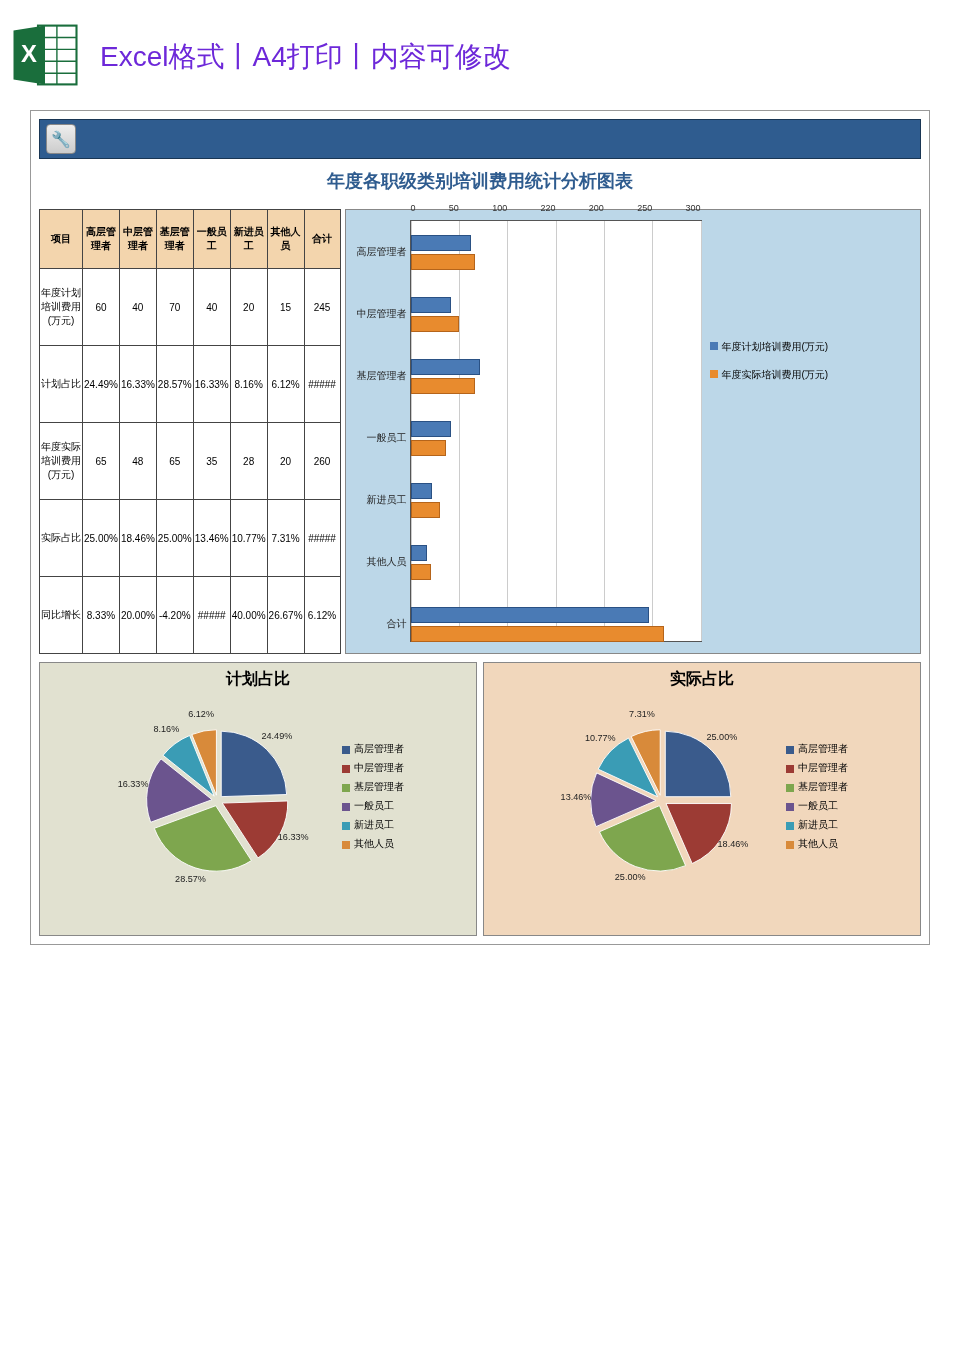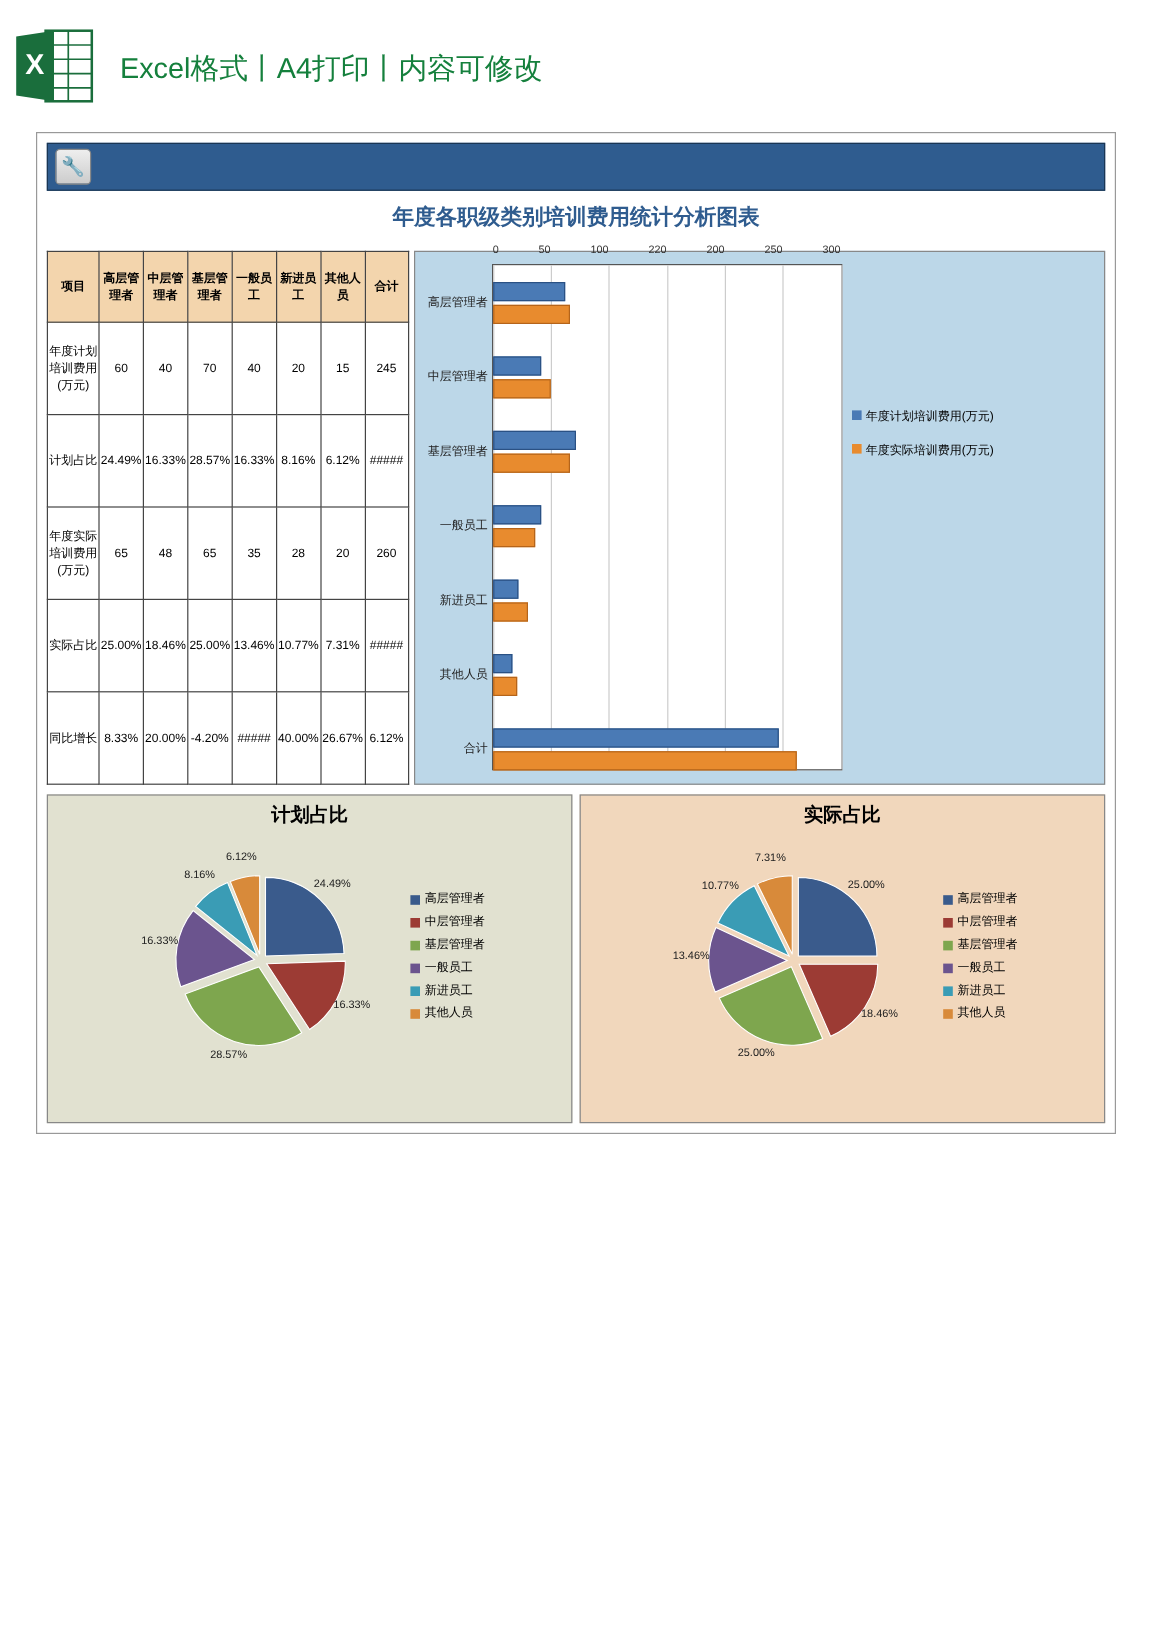--- a/index.html
+++ b/index.html
@@ -1,21 +1,21 @@
 <!DOCTYPE html>
 <html><head>
 <meta charset="utf-8">
 <style>
 body{margin:0;padding:0;font-family:"Microsoft YaHei",Arial,sans-serif;background:#fff;width:960px}
 .header{display:flex;align-items:center;padding:20px 10px 10px 10px}
 .excel-icon{width:70px;height:70px;position:relative;margin-right:20px}
 .excel-icon svg{width:70px;height:70px}
 .title-block{flex:1}
 .main-title{color:#1a6e3c;font-size:44px;font-weight:bold;letter-spacing:2px}
-.sub-title{color:#15803d;font-size:24px;margin-top:4px}
+.sub-title{color:#6d28d9;font-size:28px;margin-top:4px}
 .document{border:1px solid #999;margin:10px 30px 30px 30px;background:#fff;padding:8px;position:relative}
 .doc-header{background:#2f5c8f;color:#fff;display:flex;align-items:center;padding:4px 6px;font-size:15px;font-weight:bold;border:1px solid #1a3654}
 .wrench{width:28px;height:28px;background:linear-gradient(#eee,#ccc);border:1px solid #888;border-radius:4px;margin-right:8px;display:flex;align-items:center;justify-content:center;font-size:16px;color:#444}
 .sub-header{color:#2f5c8f;font-size:18px;font-weight:bold;text-align:center;padding:10px 0}
 .desc{font-size:11px;color:#222;padding:4px 6px;border-bottom:1px solid #999}
 .desc b{font-weight:bold}
 .content-row{display:flex;gap:4px;margin-top:6px}
 .data-table{border-collapse:collapse;font-size:10px}
 .data-table th,.data-table td{border:1px solid #444;text-align:center;padding:2px 1px}
 .data-table th{background:#f3d5ad;height:54px;width:33px;font-weight:bold}

